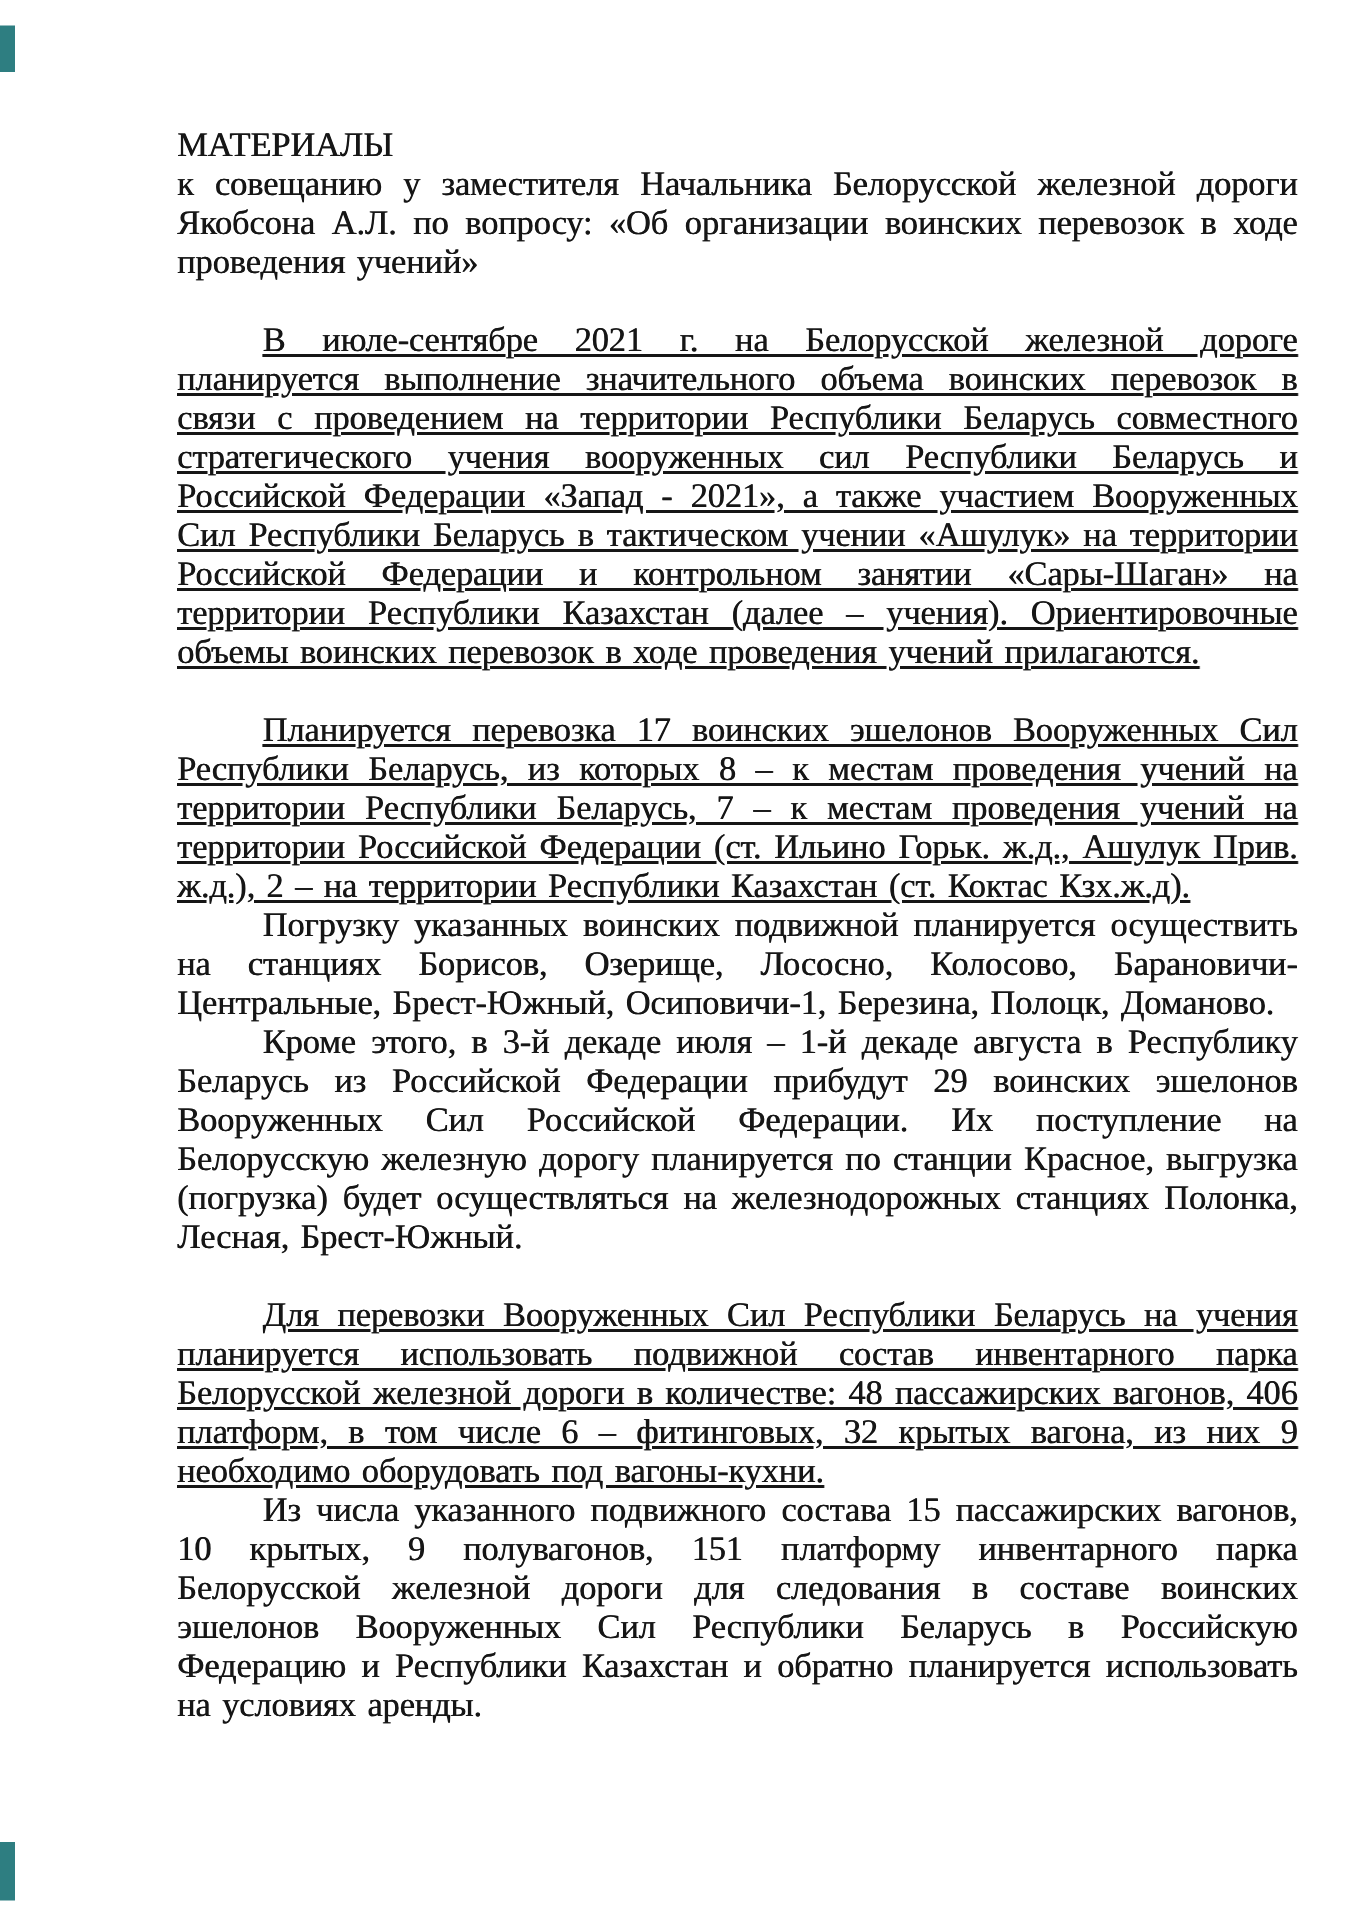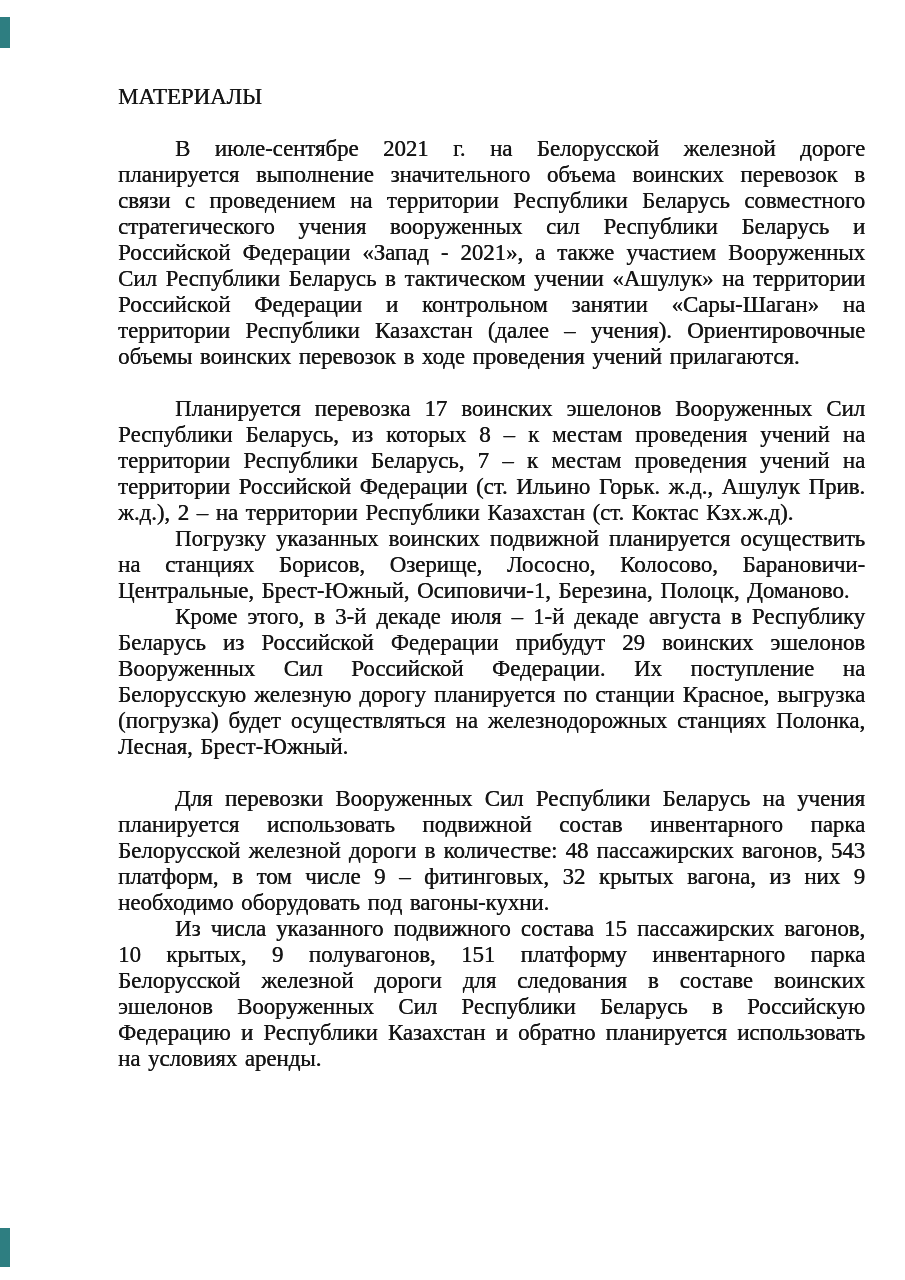--- a/index.html
+++ b/index.html
@@ -44,42 +44,44 @@
   }
   .content p {
     margin: 0;
     text-indent: 57px;
   }
   .content p.no-indent {
     text-indent: 0;
   }
   .content p.gap-before {
     margin-top: 26px;
+    text-decoration: underline;
   }
 </style>
 </head>
 <body>
 
 <div class="page">
 
   <div class="edge-mark top"></div>
   <div class="edge-mark bottom"></div>
 
   <div class="content">
 
     <div class="doc-title">МАТЕРИАЛЫ</div>
 
+    <p class="no-indent">к совещанию у заместителя Начальника Белорусской железной дороги Якобсона А.Л. по вопросу: «Об организации воинских перевозок в ходе проведения учений»</p>
 
     <p class="gap-before">В июле-сентябре 2021 г. на Белорусской железной дороге планируется выполнение значительного объема воинских перевозок в связи с проведением на территории Республики Беларусь совместного стратегического учения вооруженных сил Республики Беларусь и Российской Федерации «Запад - 2021», а также участием Вооруженных Сил Республики Беларусь в тактическом учении «Ашулук» на территории Российской Федерации и контрольном занятии «Сары-Шаган» на территории Республики Казахстан (далее – учения). Ориентировочные объемы воинских перевозок в ходе проведения учений прилагаются.</p>
 
     <p class="gap-before">Планируется перевозка 17 воинских эшелонов Вооруженных Сил Республики Беларусь, из которых 8 – к местам проведения учений на территории Республики Беларусь, 7 – к местам проведения учений на территории Российской Федерации (ст. Ильино Горьк. ж.д., Ашулук Прив. ж.д.), 2 – на территории Республики Казахстан (ст. Коктас Кзх.ж.д).</p>
 
     <p>Погрузку указанных воинских подвижной планируется осуществить на станциях Борисов, Озерище, Лососно, Колосово, Барановичи-Центральные, Брест-Южный, Осиповичи-1, Березина, Полоцк, Доманово.</p>
 
     <p>Кроме этого, в 3-й декаде июля – 1-й декаде августа в Республику Беларусь из Российской Федерации прибудут 29 воинских эшелонов Вооруженных Сил Российской Федерации. Их поступление на Белорусскую железную дорогу планируется по станции Красное, выгрузка (погрузка) будет осуществляться на железнодорожных станциях Полонка, Лесная, Брест-Южный.</p>
 
-    <p class="gap-before">Для перевозки Вооруженных Сил Республики Беларусь на учения планируется использовать подвижной состав инвентарного парка Белорусской железной дороги в количестве: 48 пассажирских вагонов, 543 платформ, в том числе 9 – фитинговых, 32 крытых вагона, из них 9 необходимо оборудовать под вагоны-кухни.</p>
+    <p class="gap-before">Для перевозки Вооруженных Сил Республики Беларусь на учения планируется использовать подвижной состав инвентарного парка Белорусской железной дороги в количестве: 48 пассажирских вагонов, 406 платформ, в том числе 6 – фитинговых, 32 крытых вагона, из них 9 необходимо оборудовать под вагоны-кухни.</p>
 
     <p>Из числа указанного подвижного состава 15 пассажирских вагонов, 10 крытых, 9 полувагонов, 151 платформу инвентарного парка Белорусской железной дороги для следования в составе воинских эшелонов Вооруженных Сил Республики Беларусь в Российскую Федерацию и Республики Казахстан и обратно планируется использовать на условиях аренды.</p>
 
 
   </div>
 </div>
 
 </body></html>

